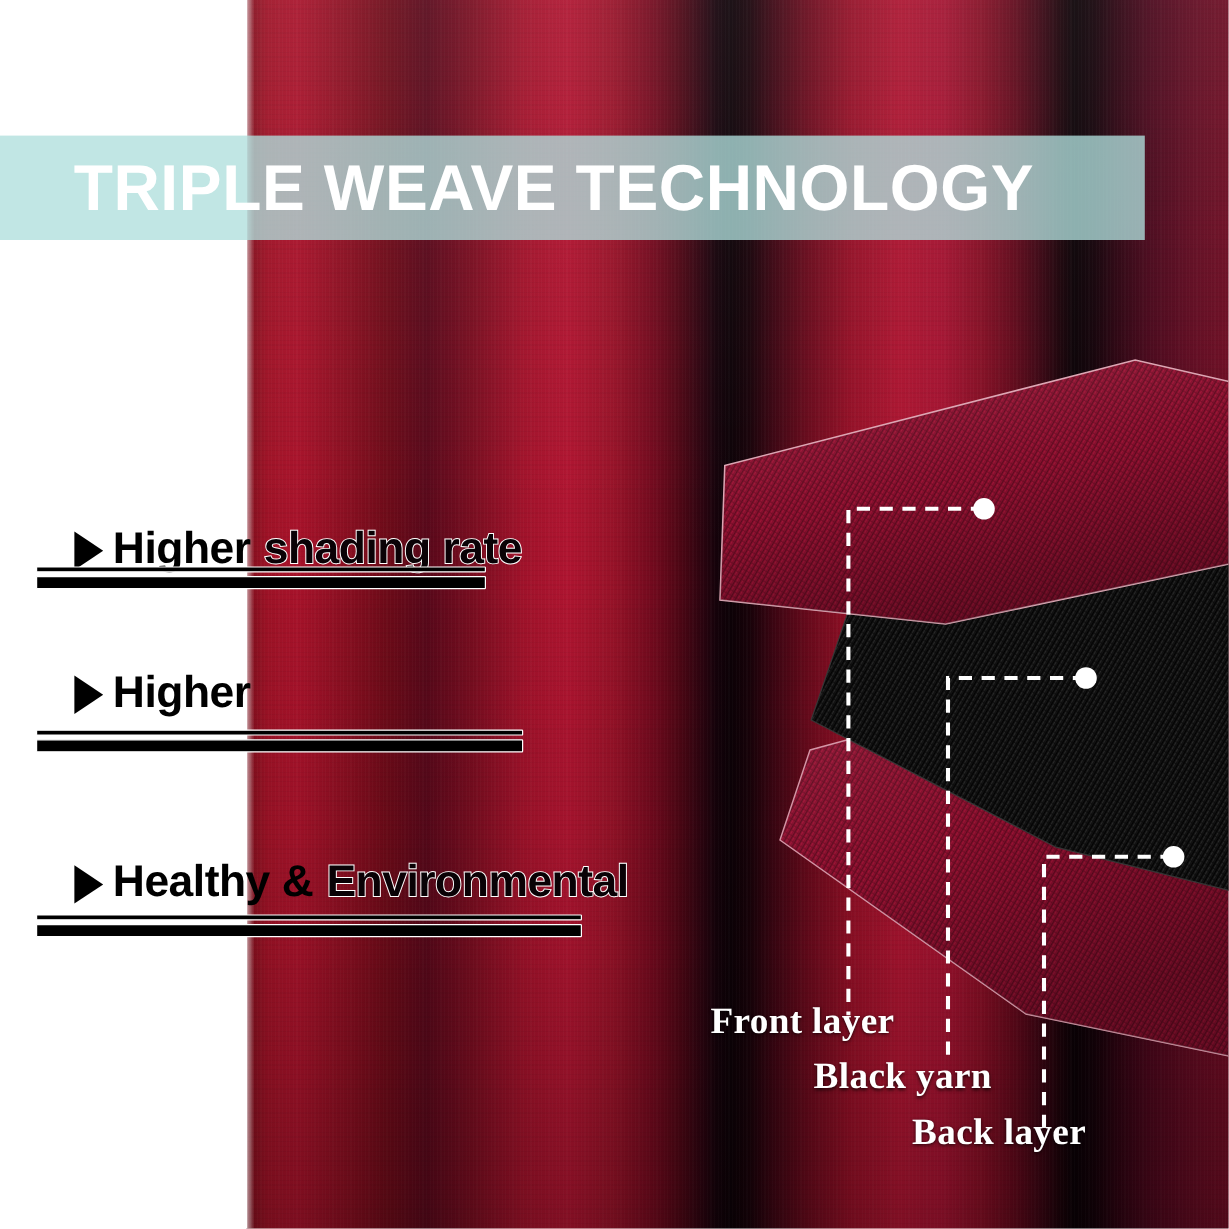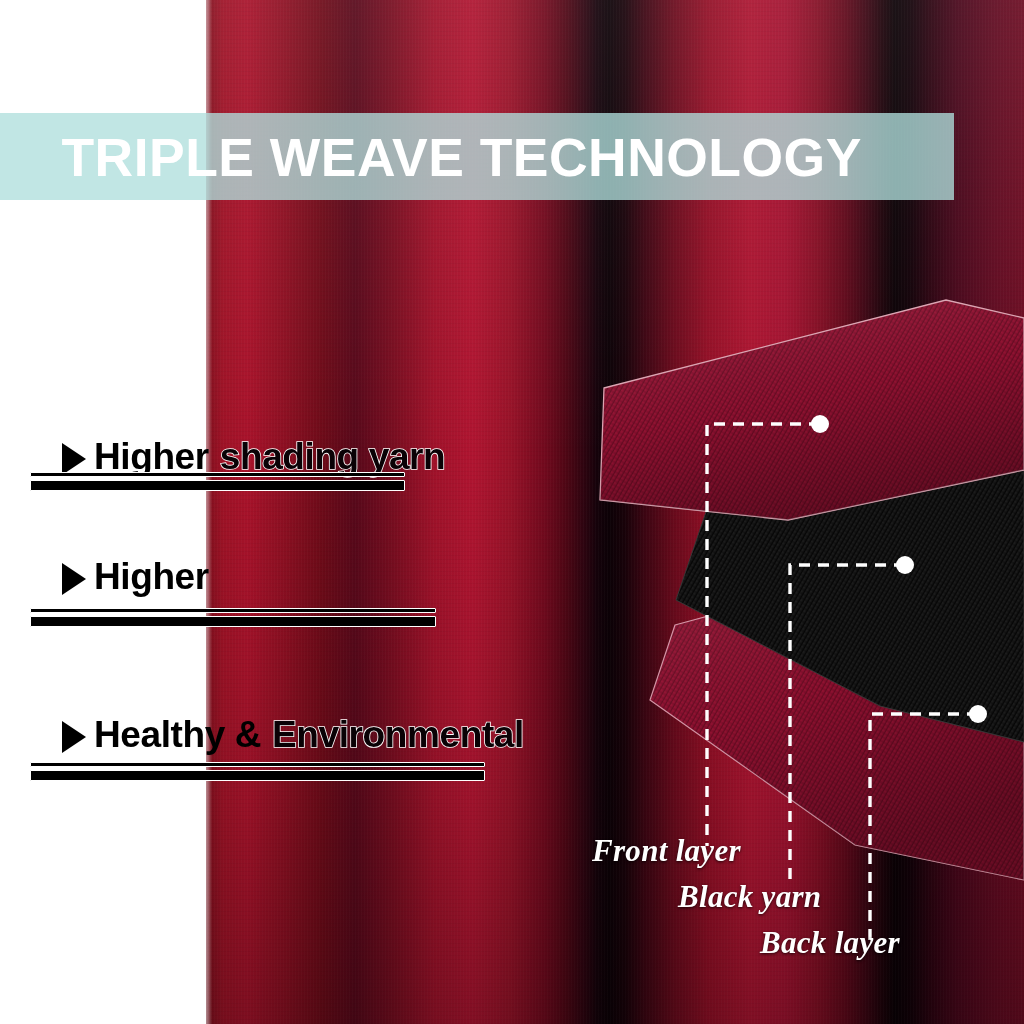--- a/index.html
+++ b/index.html
@@ -117,21 +117,20 @@
     margin-top:3px;
   }
 
   
   .callout-svg { position:absolute; left:0; top:0; width:1024px; height:1024px; pointer-events:none; }
 
   .layer-label {
     position:absolute;
     color:#ffffff;
     font-family:"Liberation Serif", serif;
-    font-style:italic;
     font-weight:700;
     font-size:31px;
     white-space:nowrap;
     text-shadow:0 1px 3px rgba(0,0,0,0.75);
     letter-spacing:0.3px;
   }
 </style>
 </head>
 <body>
 
@@ -198,21 +197,21 @@
   <div class="banner">
     <div class="banner-title">TRIPLE WEAVE TECHNOLOGY</div>
   </div>
 
   <div class="features">
 
     <div class="feature" style="top:425px;margin-top:12px;">
       <div class="feature-head">
         <span class="bullet"></span>
         <span class="feat-strong">Higher</span>
-        <span class="feat-rest">shading yarn</span>
+        <span class="feat-rest">shading rate</span>
       </div>
     </div>
     <div class="underline" style="top:472px; width:375px;">
       <div class="ul-thin"></div>
       <div class="ul-thick"></div>
     </div>
 
     <div class="feature" style="top:557px;">
       <div class="feature-head">
         <span class="bullet"></span>

